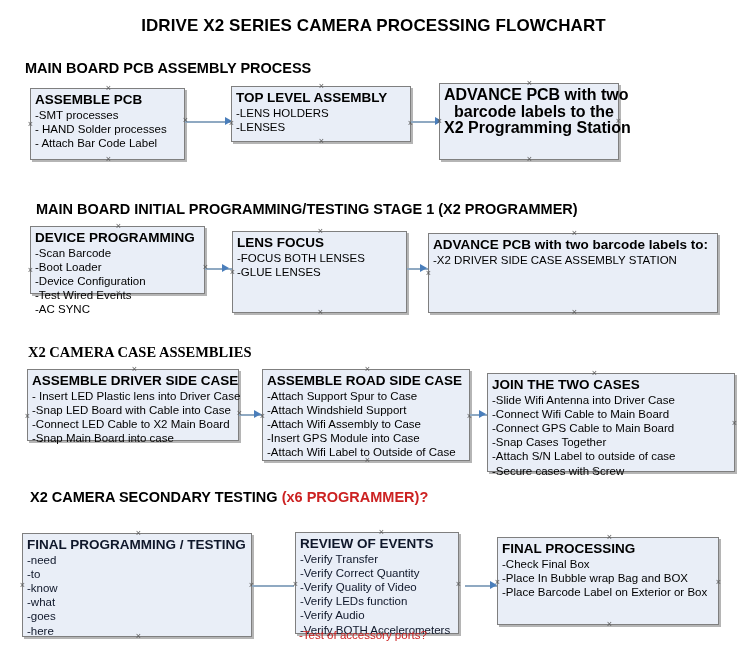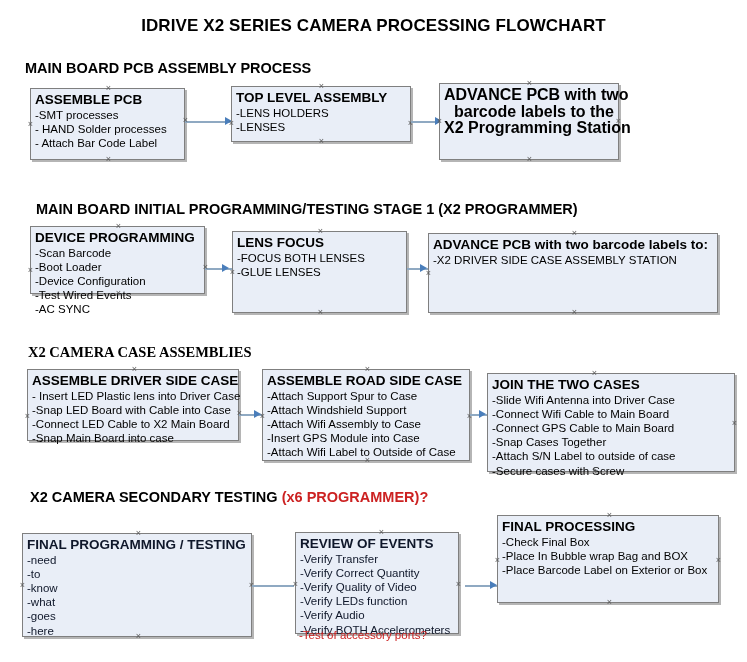--- a/index.html
+++ b/index.html
@@ -270,21 +270,21 @@
     <span class="xh" style="left:82px; bottom:-4px;"></span>
     <span class="xh" style="left:-4px; top:48px;"></span>
     <span class="xh" style="right:-4px; top:48px;"></span>
   </div>
 
   <div class="overflow-line" style="left:299px; top:628px;">-Test of accessory ports?</div>
 
   <div class="conn" style="left:465px; top:585px; width:35px;"></div>
   <div class="arrowhead" style="left:490px; top:581px;"></div>
 
-  <div class="fbox" style="left:497px; top:515px; width:222px; height:88px;">
+  <div class="fbox" style="left:497px; top:537px; width:222px; height:88px;">
     <div class="btitle">FINAL PROCESSING</div>
     <div class="bline">-Check Final Box</div>
     <div class="bline">-Place In Bubble wrap Bag and BOX</div>
     <div class="bline">-Place Barcode Label on Exterior or Box</div>
     <span class="xh" style="left:108px; top:-4px;"></span>
     <span class="xh" style="left:108px; bottom:-4px;"></span>
     <span class="xh" style="left:-4px; top:41px;"></span>
     <span class="xh" style="right:-4px; top:41px;"></span>
   </div>
 

